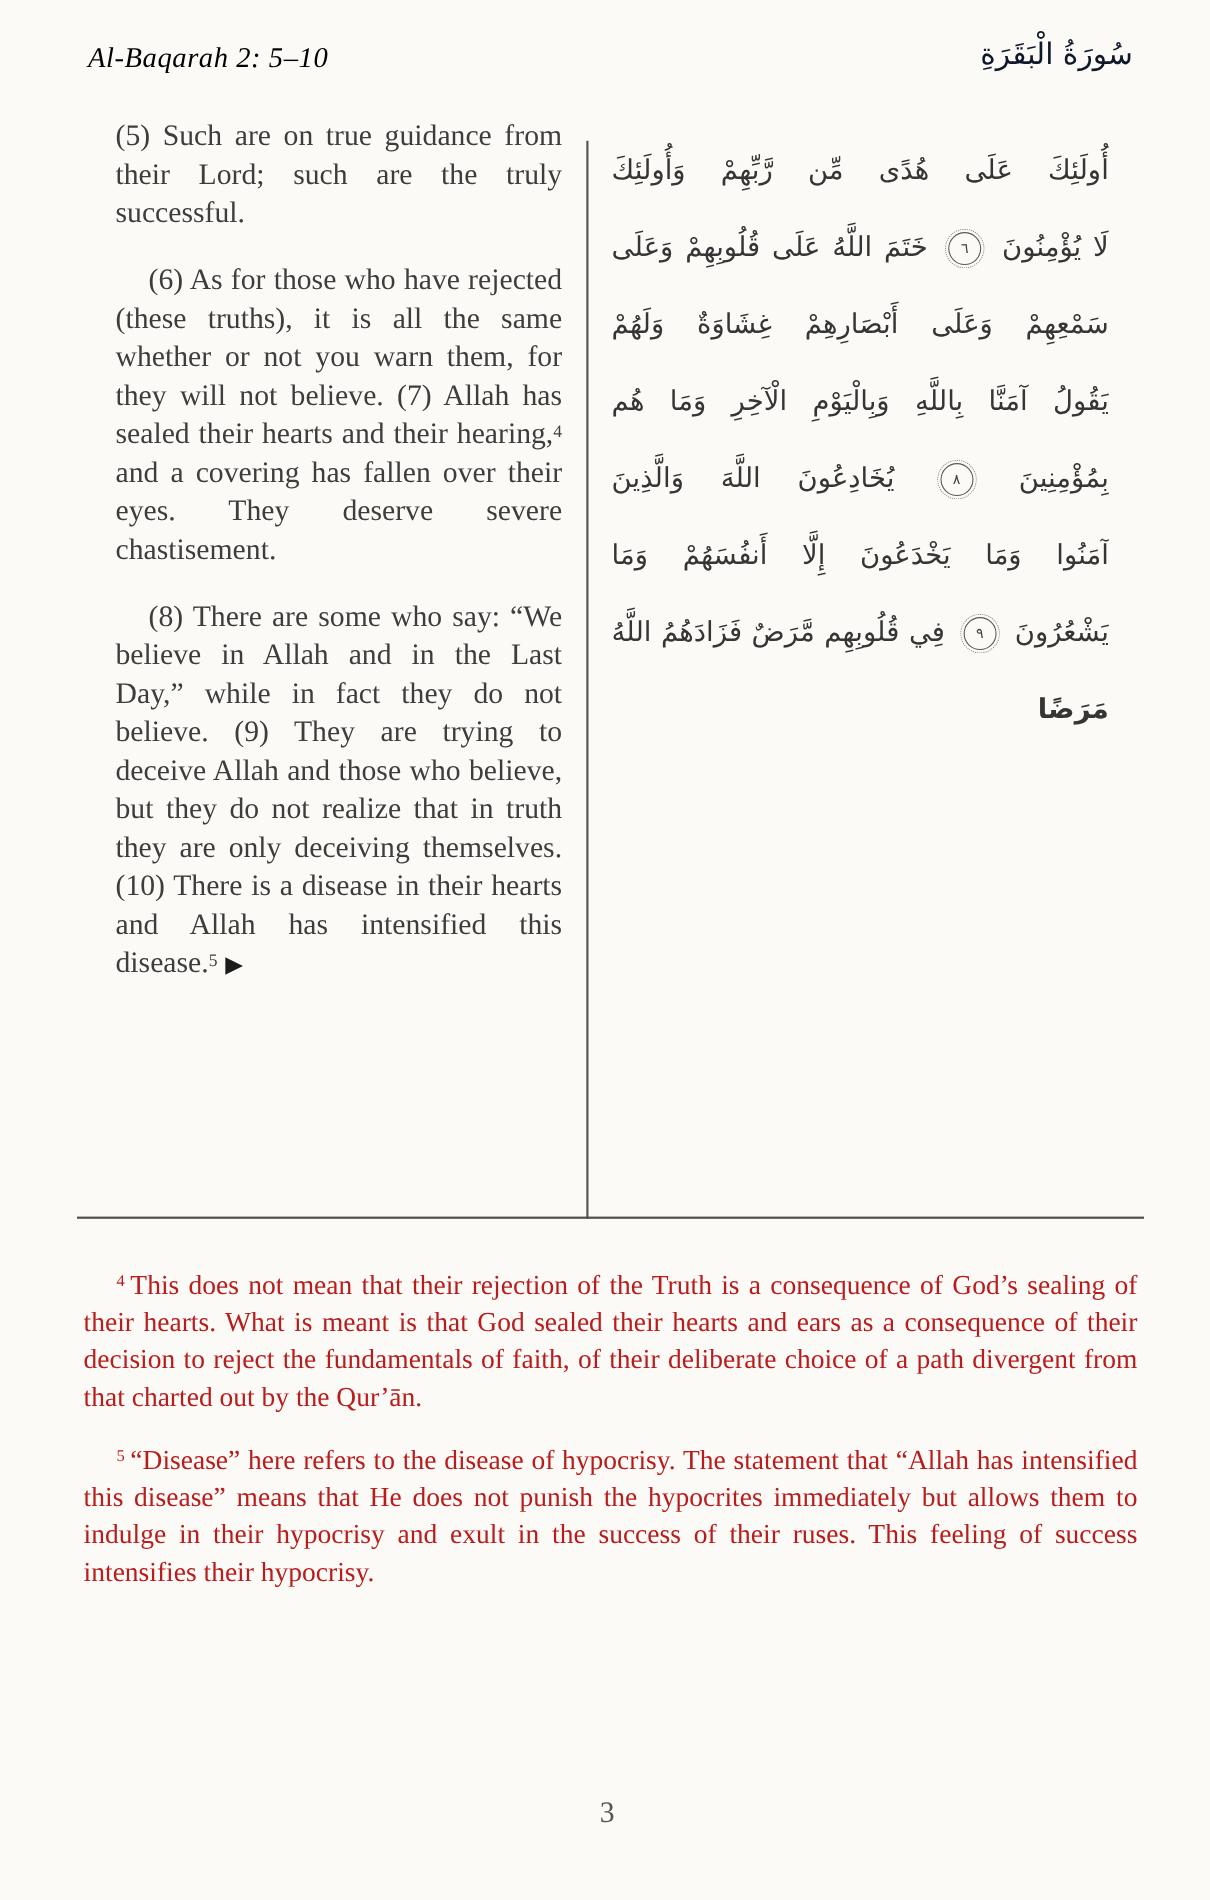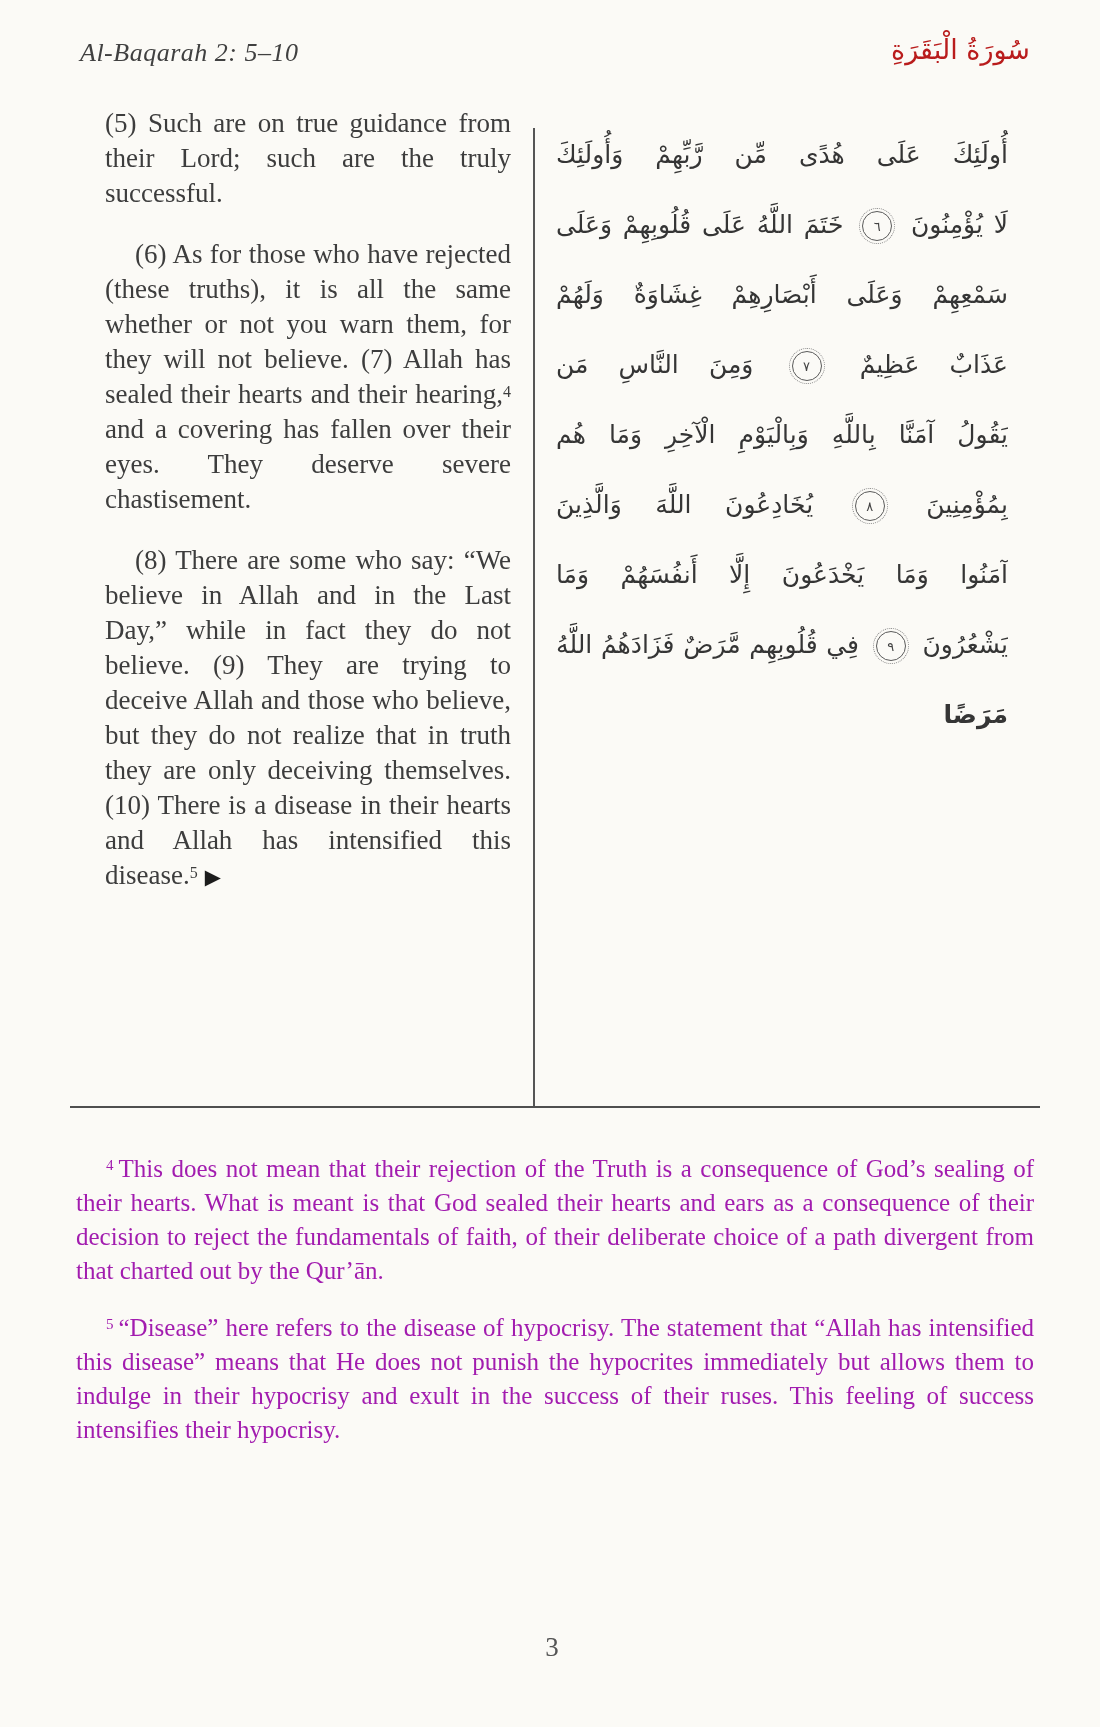--- a/index.html
+++ b/index.html
@@ -10,26 +10,26 @@
     color:#3d3d3d;
     position:relative;
     overflow:hidden;
   }
   .page{position:absolute;inset:0;}
 
   
   .header{position:absolute;top:32px;left:80px;right:62px;height:56px;}
   .header-title{
     position:absolute;left:0;top:6px;
-    font-style:italic;font-size:26px;color:#404040;letter-spacing:0.5px;
+    font-style:italic;font-size:26px;color:#000000;letter-spacing:0.5px;
   }
   .surah-callig{
     position:absolute;right:8px;top:2px;
     font-family:"DejaVu Sans", sans-serif;
-    font-size:27px;color:#b91c1c;direction:rtl;margin-left:36px;
+    font-size:27px;color:#0f172a;direction:rtl;margin-left:36px;
   }
 
   
   .col-divider{position:absolute;left:533px;top:128px;width:2px;height:980px;background:#555;}
   .footnote-rule{position:absolute;left:70px;right:60px;top:1106px;height:2px;background:#4f4f4f;}
 
   
   .english-col{
     position:absolute;top:106px;left:78px;width:406px;
     font-size:27px;line-height:35px;
@@ -62,21 +62,21 @@
     vertical-align:middle;margin:0 8px;position:relative;
   }
   .ayah::before{
     content:"";position:absolute;inset:-4px;
     border:1px dotted #8a8a8a;border-radius:50%;
   }
 
   
   .footnotes{
     position:absolute;top:1152px;left:76px;width:958px;
-    font-size:25px;line-height:34px;text-align:justify;color:#a21caf;
+    font-size:25px;line-height:34px;text-align:justify;color:#b91c1c;
   }
   .footnote{margin:0 0 23px 0;text-indent:30px;}
   .footnote sup{font-size:15px;line-height:0;vertical-align:7px;margin-right:5px;}
 
   
   .page-number{
     position:absolute;top:1632px;left:70px;width:964px;
     text-align:center;font-size:27px;color:#555;
   }
 </style>
@@ -95,21 +95,20 @@
   <div class="english-col">
       <p class="">(5) Such are on true guidance from their Lord; such are the truly successful.</p>
       <p class="indent">(6) As for those who have rejected (these truths), it is all the same whether or not you warn them, for they will not believe. (7) Allah has sealed their hearts and their hearing,<sup class="fn-ref">4</sup> and a covering has fallen over their eyes. They deserve severe chastisement.</p>
       <p class="indent">(8) There are some who say: “We believe in Allah and in the Last Day,” while in fact they do not believe. (9) They are trying to deceive Allah and those who believe, but they do not realize that in truth they are only deceiving themselves. (10) There is a disease in their hearts and Allah has intensified this disease.<sup class="fn-ref">5</sup><span class="cont-icon">▶</span></p>
     </div>
 
   <div class="arabic-col">
       <div class="arabic-line">أُولَئِكَ عَلَى هُدًى مِّن رَّبِّهِمْ وَأُولَئِكَ</div>
       <div class="arabic-line">لَا يُؤْمِنُونَ <span class="ayah">٦</span> خَتَمَ اللَّهُ عَلَى قُلُوبِهِمْ وَعَلَى</div>
       <div class="arabic-line">سَمْعِهِمْ وَعَلَى أَبْصَارِهِمْ غِشَاوَةٌ وَلَهُمْ</div>
-      <div class="arabic-line">عَذَابٌ عَظِيمٌ <span class="ayah">٧</span> وَمِنَ النَّاسِ مَن</div>
       <div class="arabic-line">يَقُولُ آمَنَّا بِاللَّهِ وَبِالْيَوْمِ الْآخِرِ وَمَا هُم</div>
       <div class="arabic-line">بِمُؤْمِنِينَ <span class="ayah">٨</span> يُخَادِعُونَ اللَّهَ وَالَّذِينَ</div>
       <div class="arabic-line">آمَنُوا وَمَا يَخْدَعُونَ إِلَّا أَنفُسَهُمْ وَمَا</div>
       <div class="arabic-line">يَشْعُرُونَ <span class="ayah">٩</span> فِي قُلُوبِهِم مَّرَضٌ فَزَادَهُمُ اللَّهُ</div>
       <div class="arabic-line last">مَرَضًا</div>
     </div>
 
   <div class="footnote-rule"></div>
 
   <div class="footnotes">

